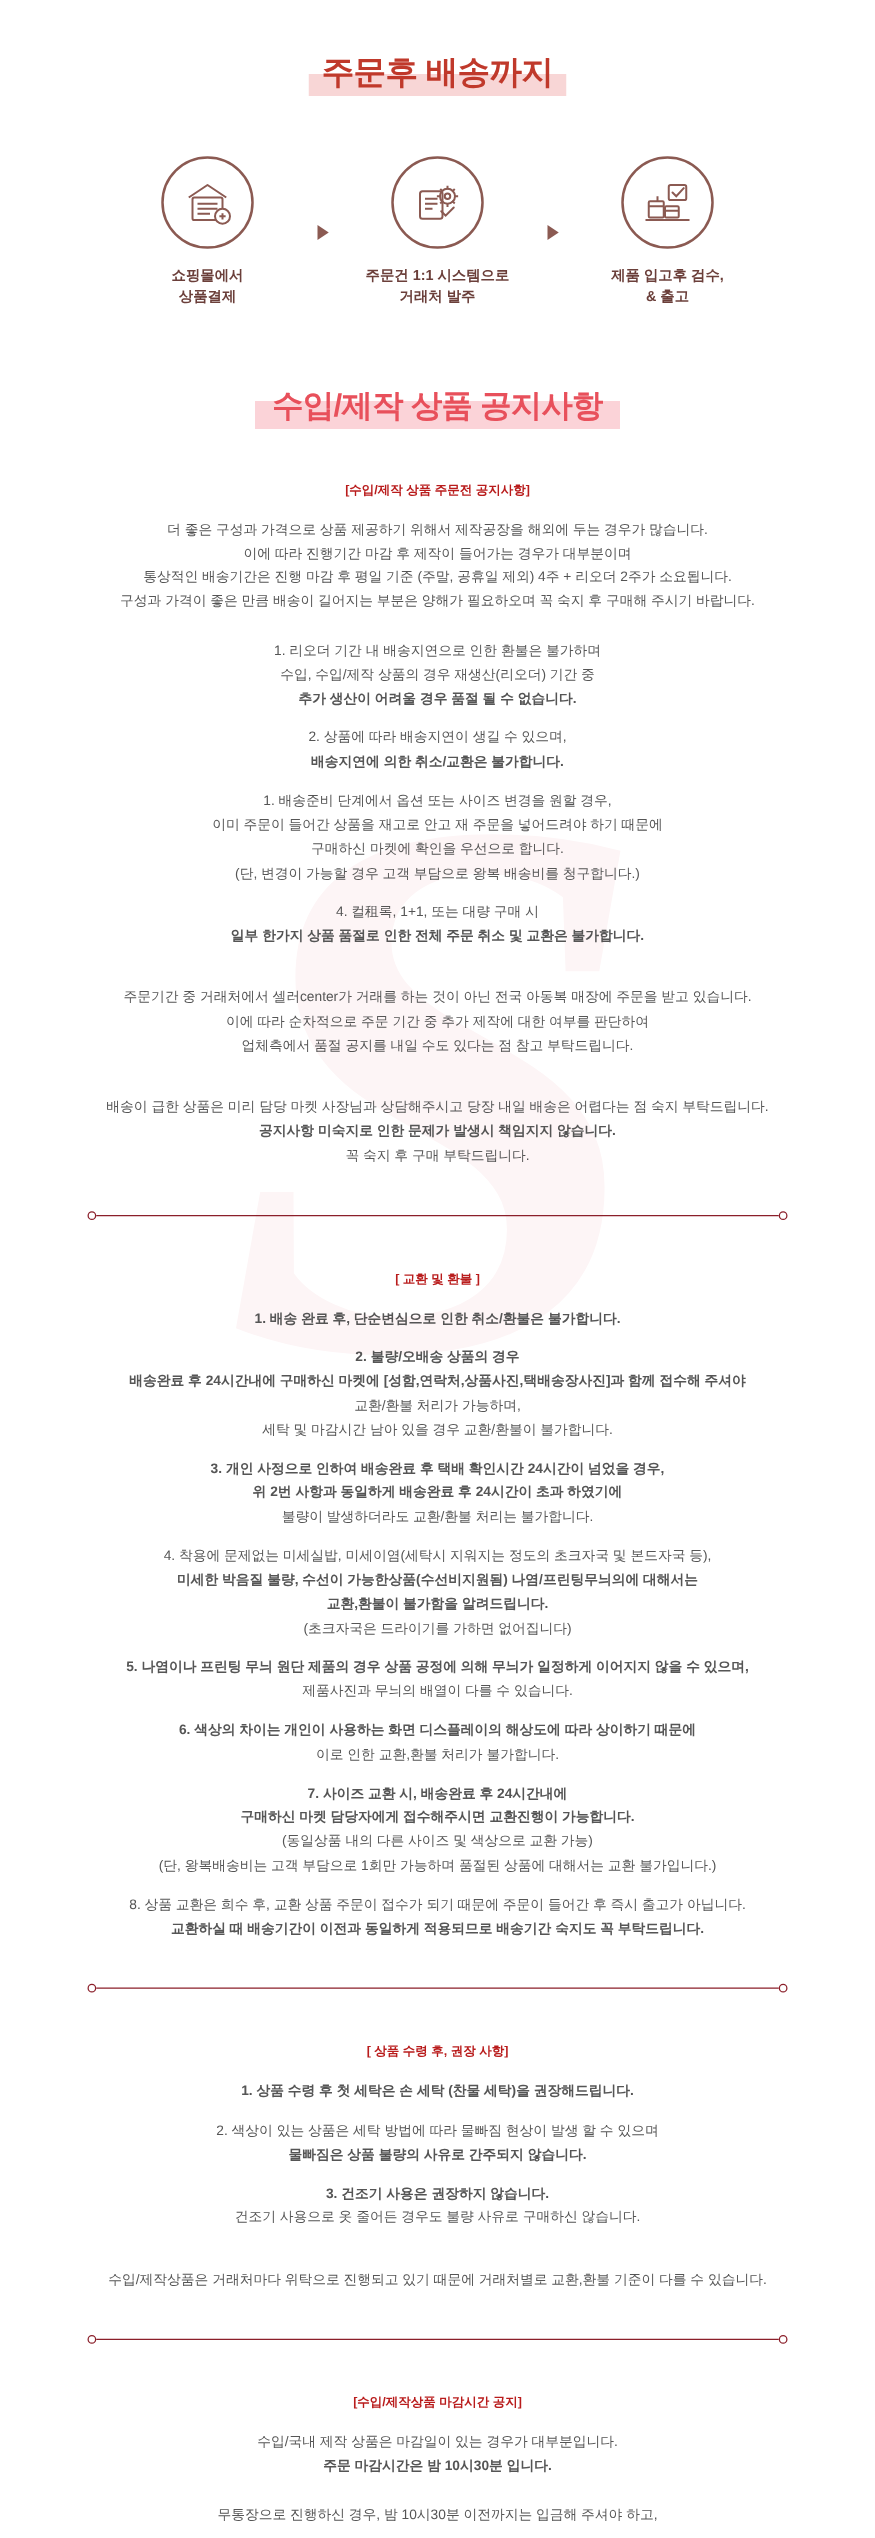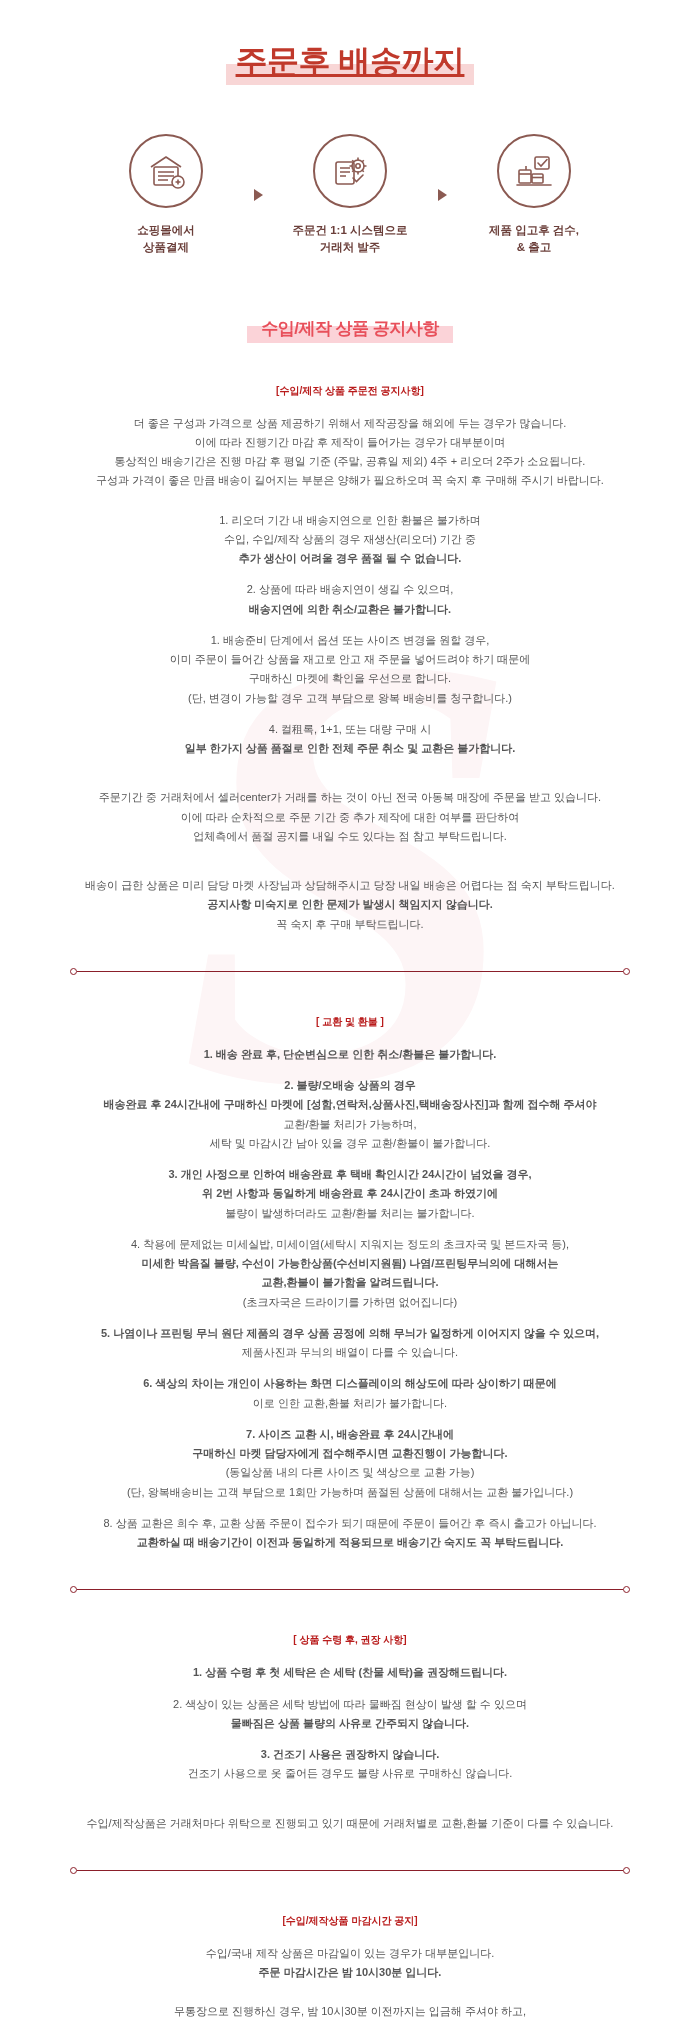--- a/index.html
+++ b/index.html
@@ -37,27 +37,26 @@
   }
   .content { position: relative; z-index: 2; }
 
   
   .top-title-wrap {
     text-align: center;
     padding-top: 38px;
   }
   .top-title {
     display: inline-block;
-    font-size: 32px;
+    font-size: 26px;
     font-weight: bold;
     letter-spacing: -0.5px;
     color: #c0392b;
     background: linear-gradient(to bottom, rgba(255,255,255,0) 52%, #f8d6d6 52%, #f8d6d6 94%, rgba(255,255,255,0) 94%);
     padding: 2px 10px 4px;
-    text-decoration: underline;
   }
 
   
   .steps {
     margin-top: 46px;
     display: flex;
     justify-content: center;
     align-items: center;
     gap: 0px;
   }
@@ -100,21 +99,21 @@
     border-bottom: 6px solid transparent;
   }
 
   
   .section-heading-wrap {
     text-align: center;
     margin-top: 58px;
   }
   .section-heading {
     display: inline-block;
-    font-size: 17px;
+    font-size: 25px;
     font-weight: bold;
     color: #e8505b;
     letter-spacing: -0.5px;
     background: linear-gradient(to bottom, rgba(255,255,255,0) 38%, #fbd3d8 38%, #fbd3d8 96%, rgba(255,255,255,0) 96%);
     padding: 2px 14px 4px;
   }
 
   
   .block {
     margin: 0 auto;

